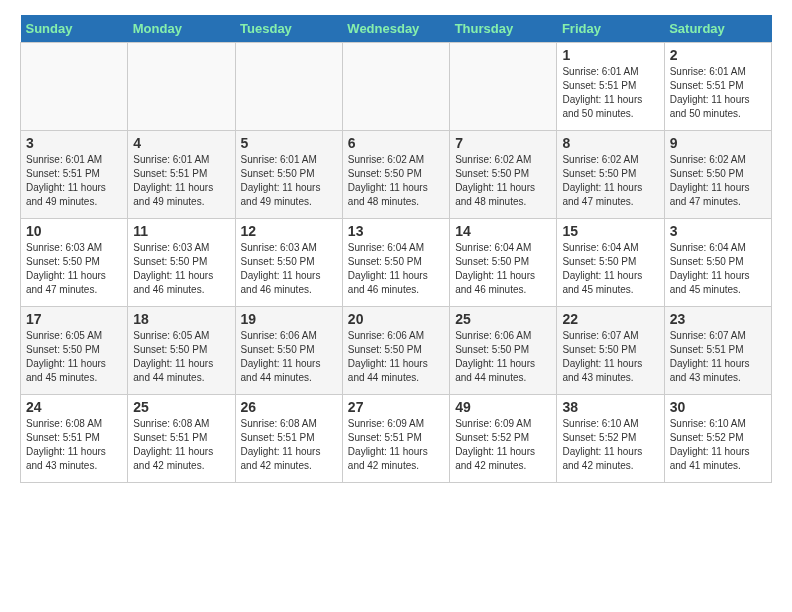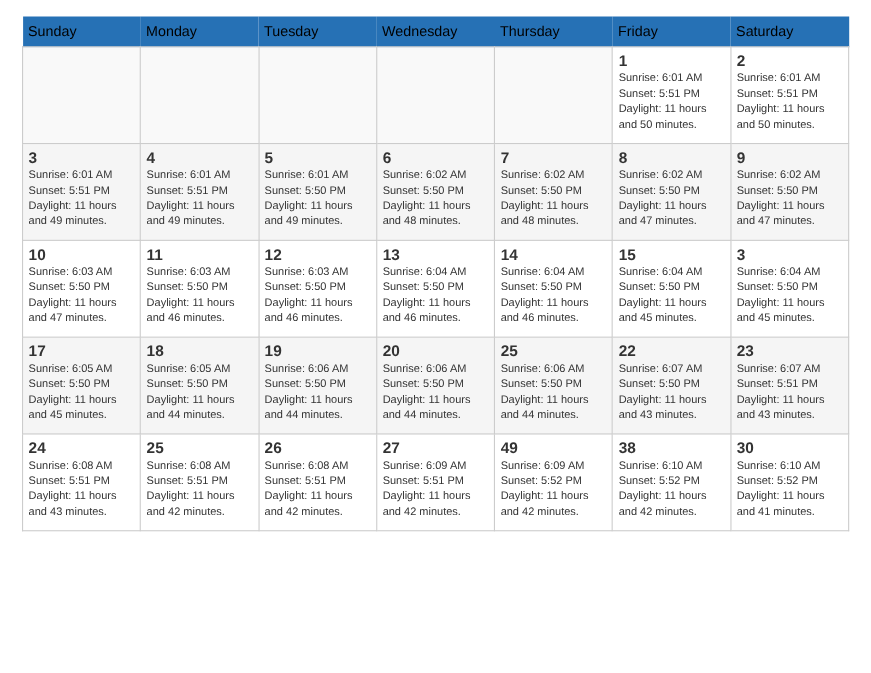--- a/index.html
+++ b/index.html
@@ -4,21 +4,21 @@
   <style>
     * { box-sizing: border-box; margin: 0; padding: 0; }
     body { font-family: Arial, sans-serif; background: #fff; width: 792px; min-height: 612px; }
     .container { padding: 15px 20px 10px 20px; }
     .header { display: flex; justify-content: space-between; align-items: flex-start; margin-bottom: 10px; }
     .logo { display: flex; flex-direction: column; align-items: flex-start; }
     .title-block { text-align: right; }
     .month-title { font-size: 36px; color: #333; font-weight: normal; }
     .location { font-size: 16px; color: #555; }
     table { width: 100%; border-collapse: collapse; table-layout: fixed; }
-    thead tr th { background: #2671b5; color: #000000; text-align: left; padding: 6px 5px; font-size: 13px; font-weight: normal; }
+    thead tr th { background: #2671b5; color: #86efac; text-align: left; padding: 6px 5px; font-size: 13px; font-weight: bold; }
     tbody tr td { border: 1px solid #ccc; vertical-align: top; padding: 4px 5px; font-size: 11px; color: #333; height: 88px; background: #fff; }
     tbody tr:nth-child(even) td { background: #f5f5f5; }
     .day-num { font-size: 14px; font-weight: bold; color: #333; display: block; margin-bottom: 2px; }
     .day-info { font-size: 10px; line-height: 1.4; color: #333; }
     .empty-cell { background: #f9f9f9 !important; }
   </style>
 </head>
 <body>
 
 <div class="container">

